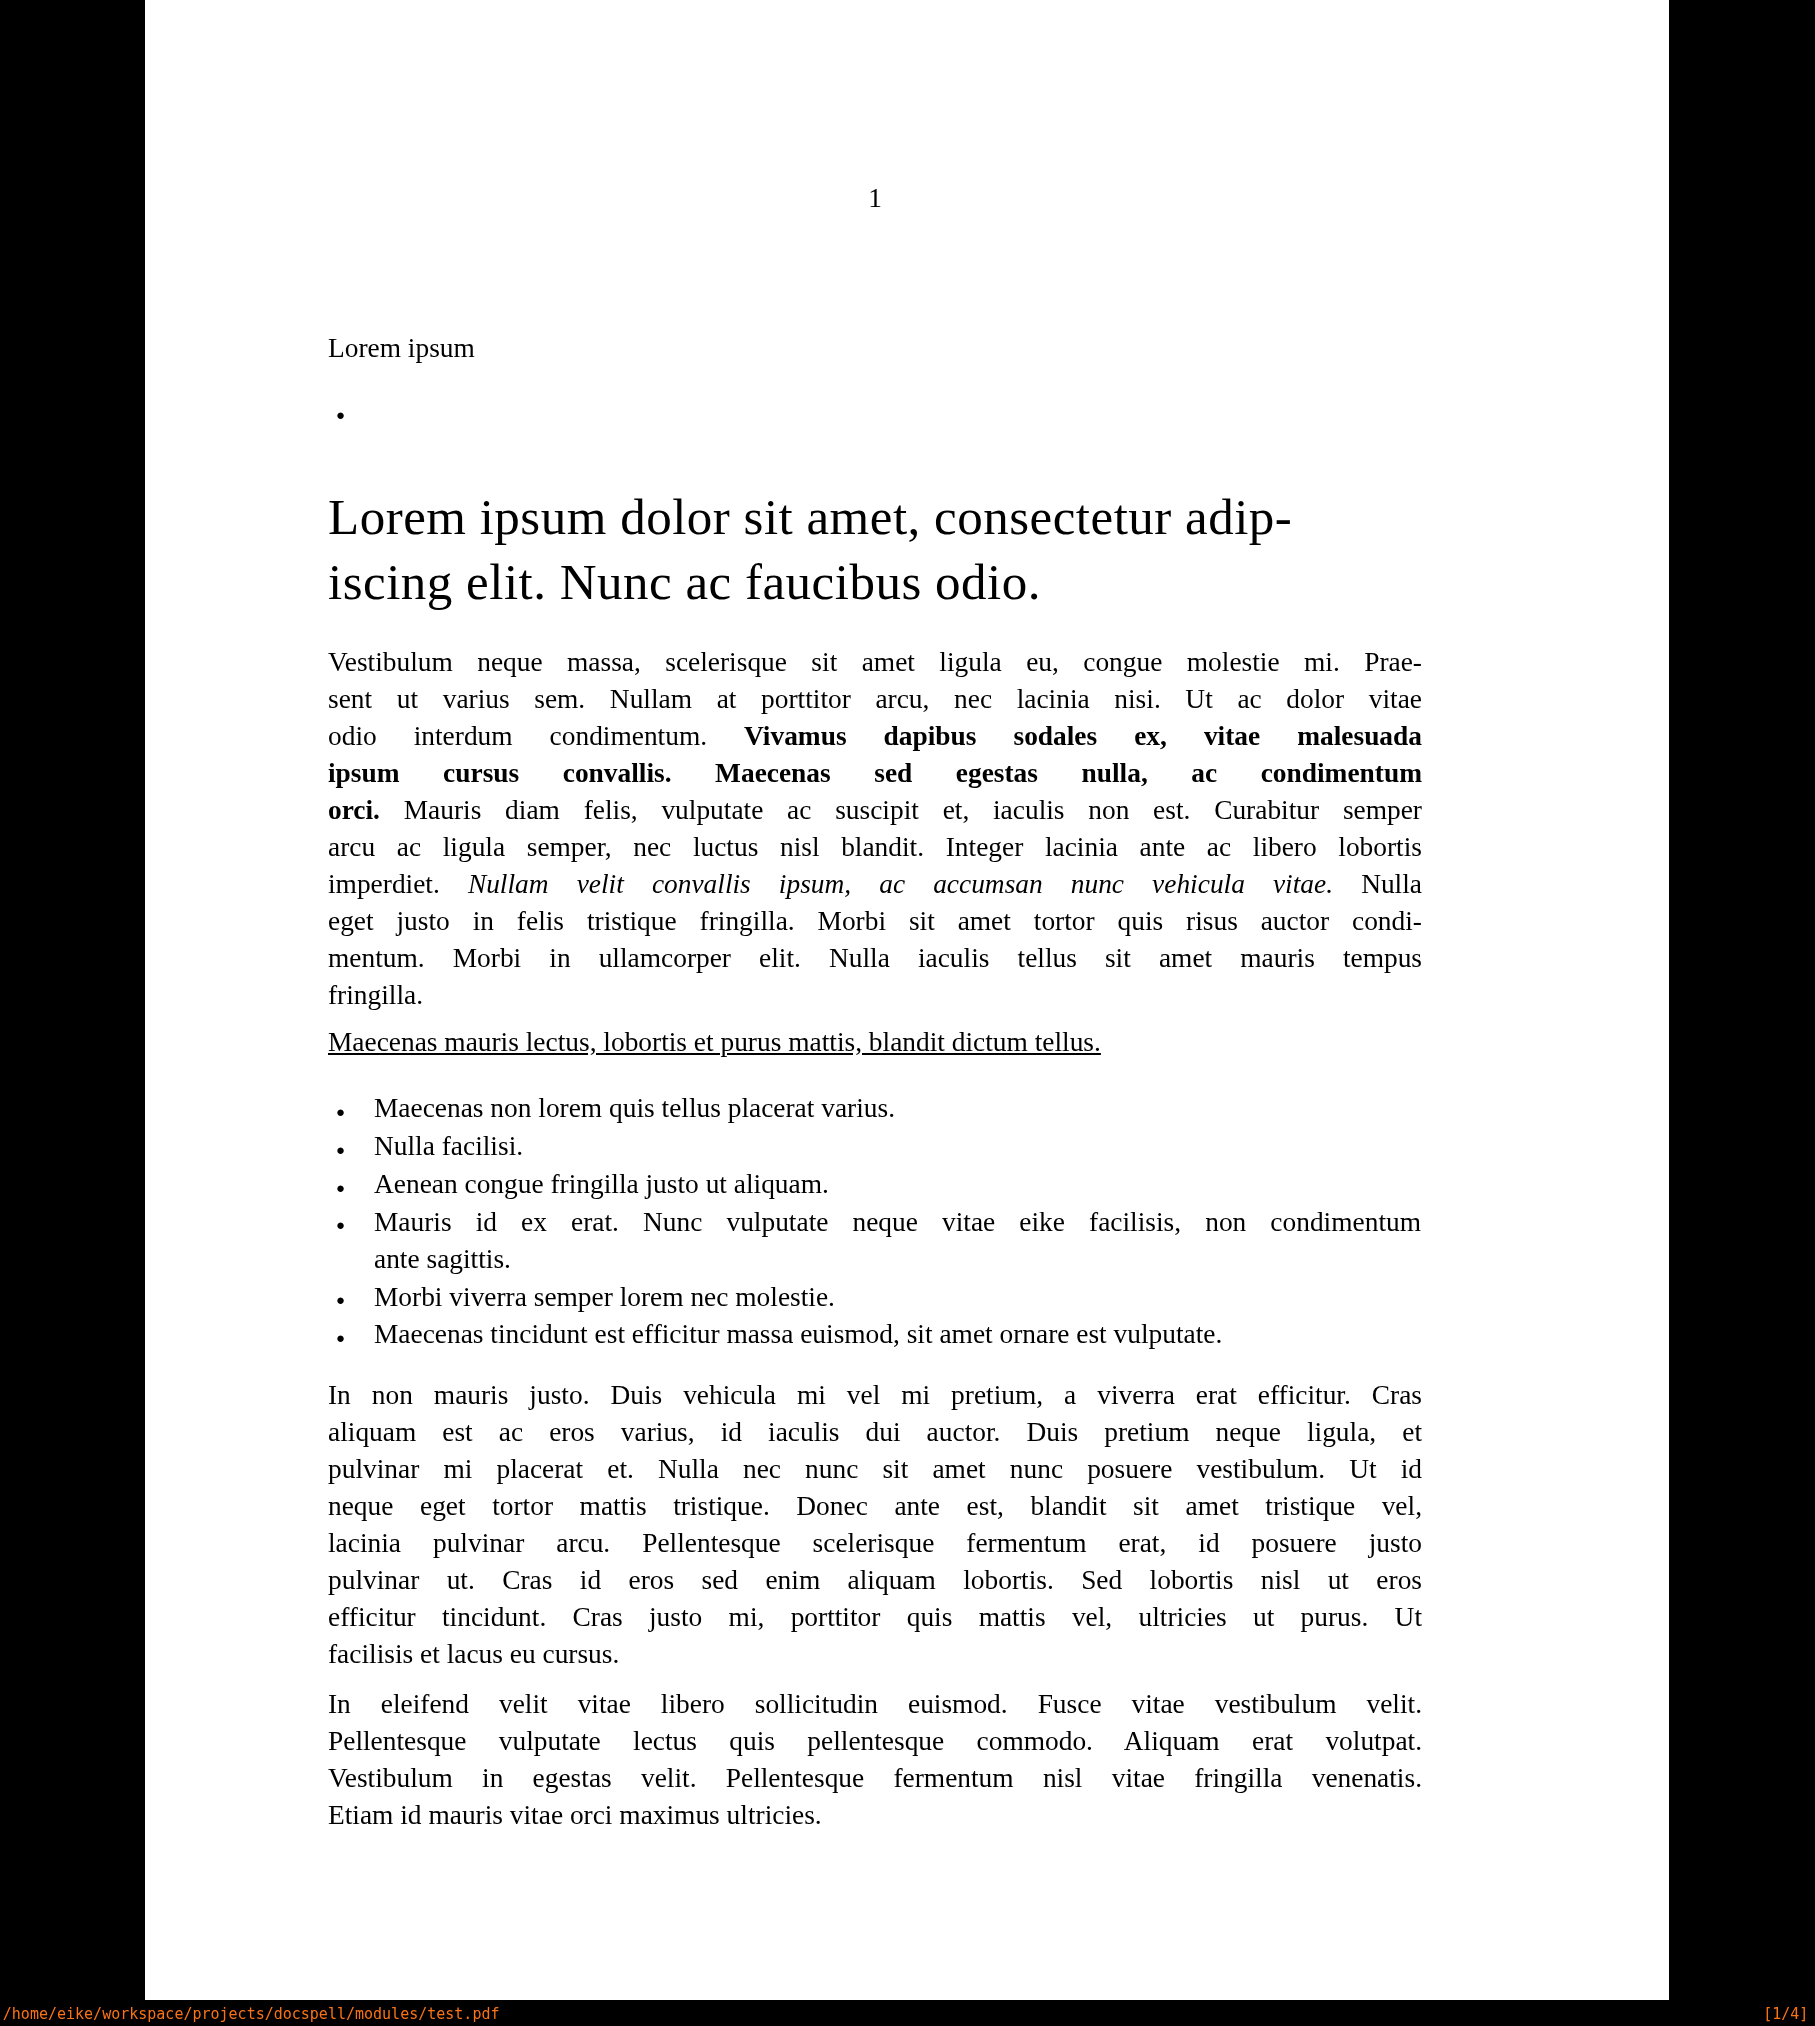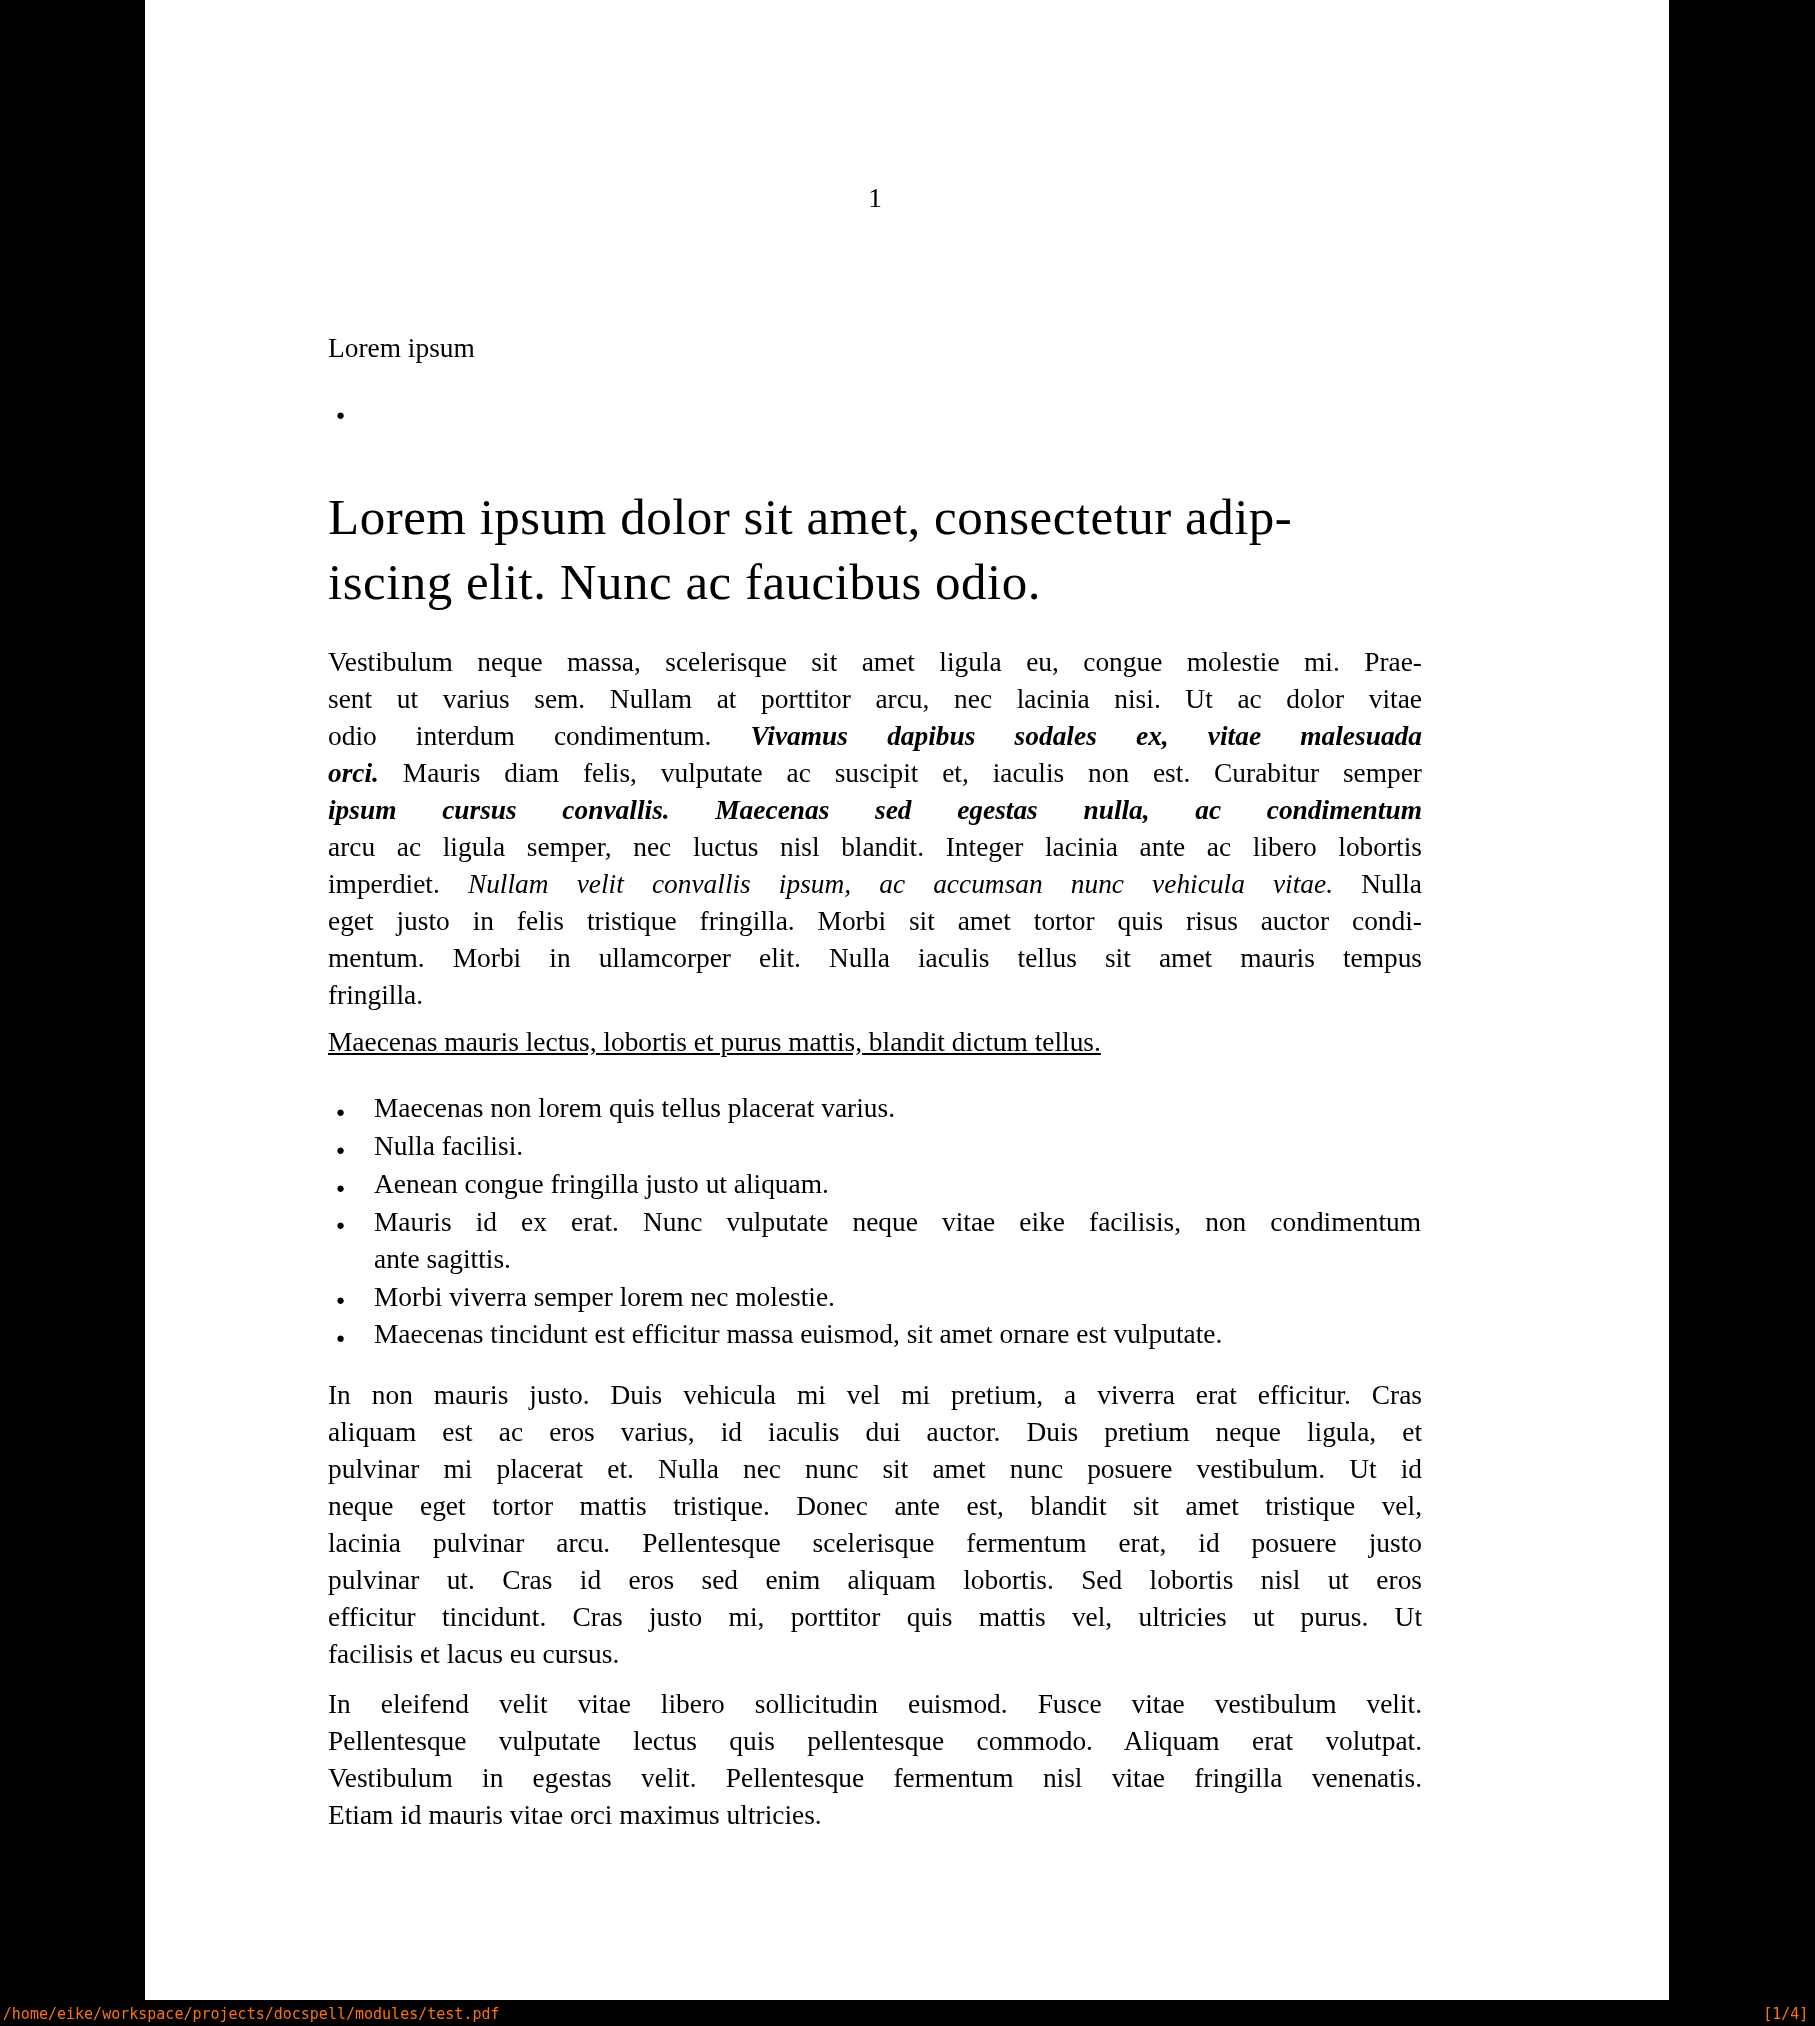--- a/index.html
+++ b/index.html
@@ -48,21 +48,21 @@
   .para {
     left: 183px; width: 1094px;
     font-size: 27.4px; line-height: 37px;
   }
   .p1 { top: 644px; }
   .p2 { top: 1024px; text-decoration: underline; }
   .p3 { top: 1377px; }
   .p4 { top: 1686px; }
   .line { text-align: justify; text-align-last: justify; }
   .line.last { text-align: left; text-align-last: left; }
-  .b { font-weight: bold; font-style: italic; }
+  .b { font-weight: bold; }
   .i { font-style: italic; }
   ul.list {
     position: absolute;
     top: 1090px; left: 191px; width: 1085px;
     list-style: none;
     font-size: 27.4px; line-height: 37px;
   }
   ul.list li { position: relative; padding-left: 38px; margin-bottom: 0.9px; }
   ul.list li .bullet { position: absolute; left: 0; top: 3.8px; transform: none; }
   .statusbar {
@@ -88,22 +88,22 @@
     <div class="block top-label">Lorem ipsum</div>
     <div class="block lone-item"><span class="bullet">●</span></div>
     <h1 class="block heading">
         <div class="line">Lorem ipsum dolor sit amet, consectetur adip-</div>
         <div class="line last">iscing elit. Nunc ac faucibus odio.</div>
       </h1>
     <div class="block para p1">
         <div class="line">Vestibulum neque massa, scelerisque sit amet ligula eu, congue molestie mi. Prae-</div>
         <div class="line">sent ut varius sem. Nullam at porttitor arcu, nec lacinia nisi. Ut ac dolor vitae</div>
         <div class="line"><span>odio interdum condimentum. </span><span class="b">Vivamus dapibus sodales ex, vitae malesuada</span></div>
+        <div class="line"><span class="b">ipsum cursus convallis. Maecenas sed egestas nulla, ac condimentum</span></div>
         <div class="line"><span class="b">orci.</span><span> Mauris diam felis, vulputate ac suscipit et, iaculis non est. Curabitur semper</span></div>
-        <div class="line"><span class="b">ipsum cursus convallis. Maecenas sed egestas nulla, ac condimentum</span></div>
         <div class="line">arcu ac ligula semper, nec luctus nisl blandit. Integer lacinia ante ac libero lobortis</div>
         <div class="line"><span>imperdiet. </span><span class="i">Nullam velit convallis ipsum, ac accumsan nunc vehicula vitae.</span><span> Nulla</span></div>
         <div class="line">eget justo in felis tristique fringilla. Morbi sit amet tortor quis risus auctor condi-</div>
         <div class="line">mentum. Morbi in ullamcorper elit. Nulla iaculis tellus sit amet mauris tempus</div>
         <div class="line last">fringilla.</div>
       </div>
     <div class="block para p2">
         <div class="line last">Maecenas mauris lectus, lobortis et purus mattis, blandit dictum tellus.</div>
       </div>
     <ul class="list">

